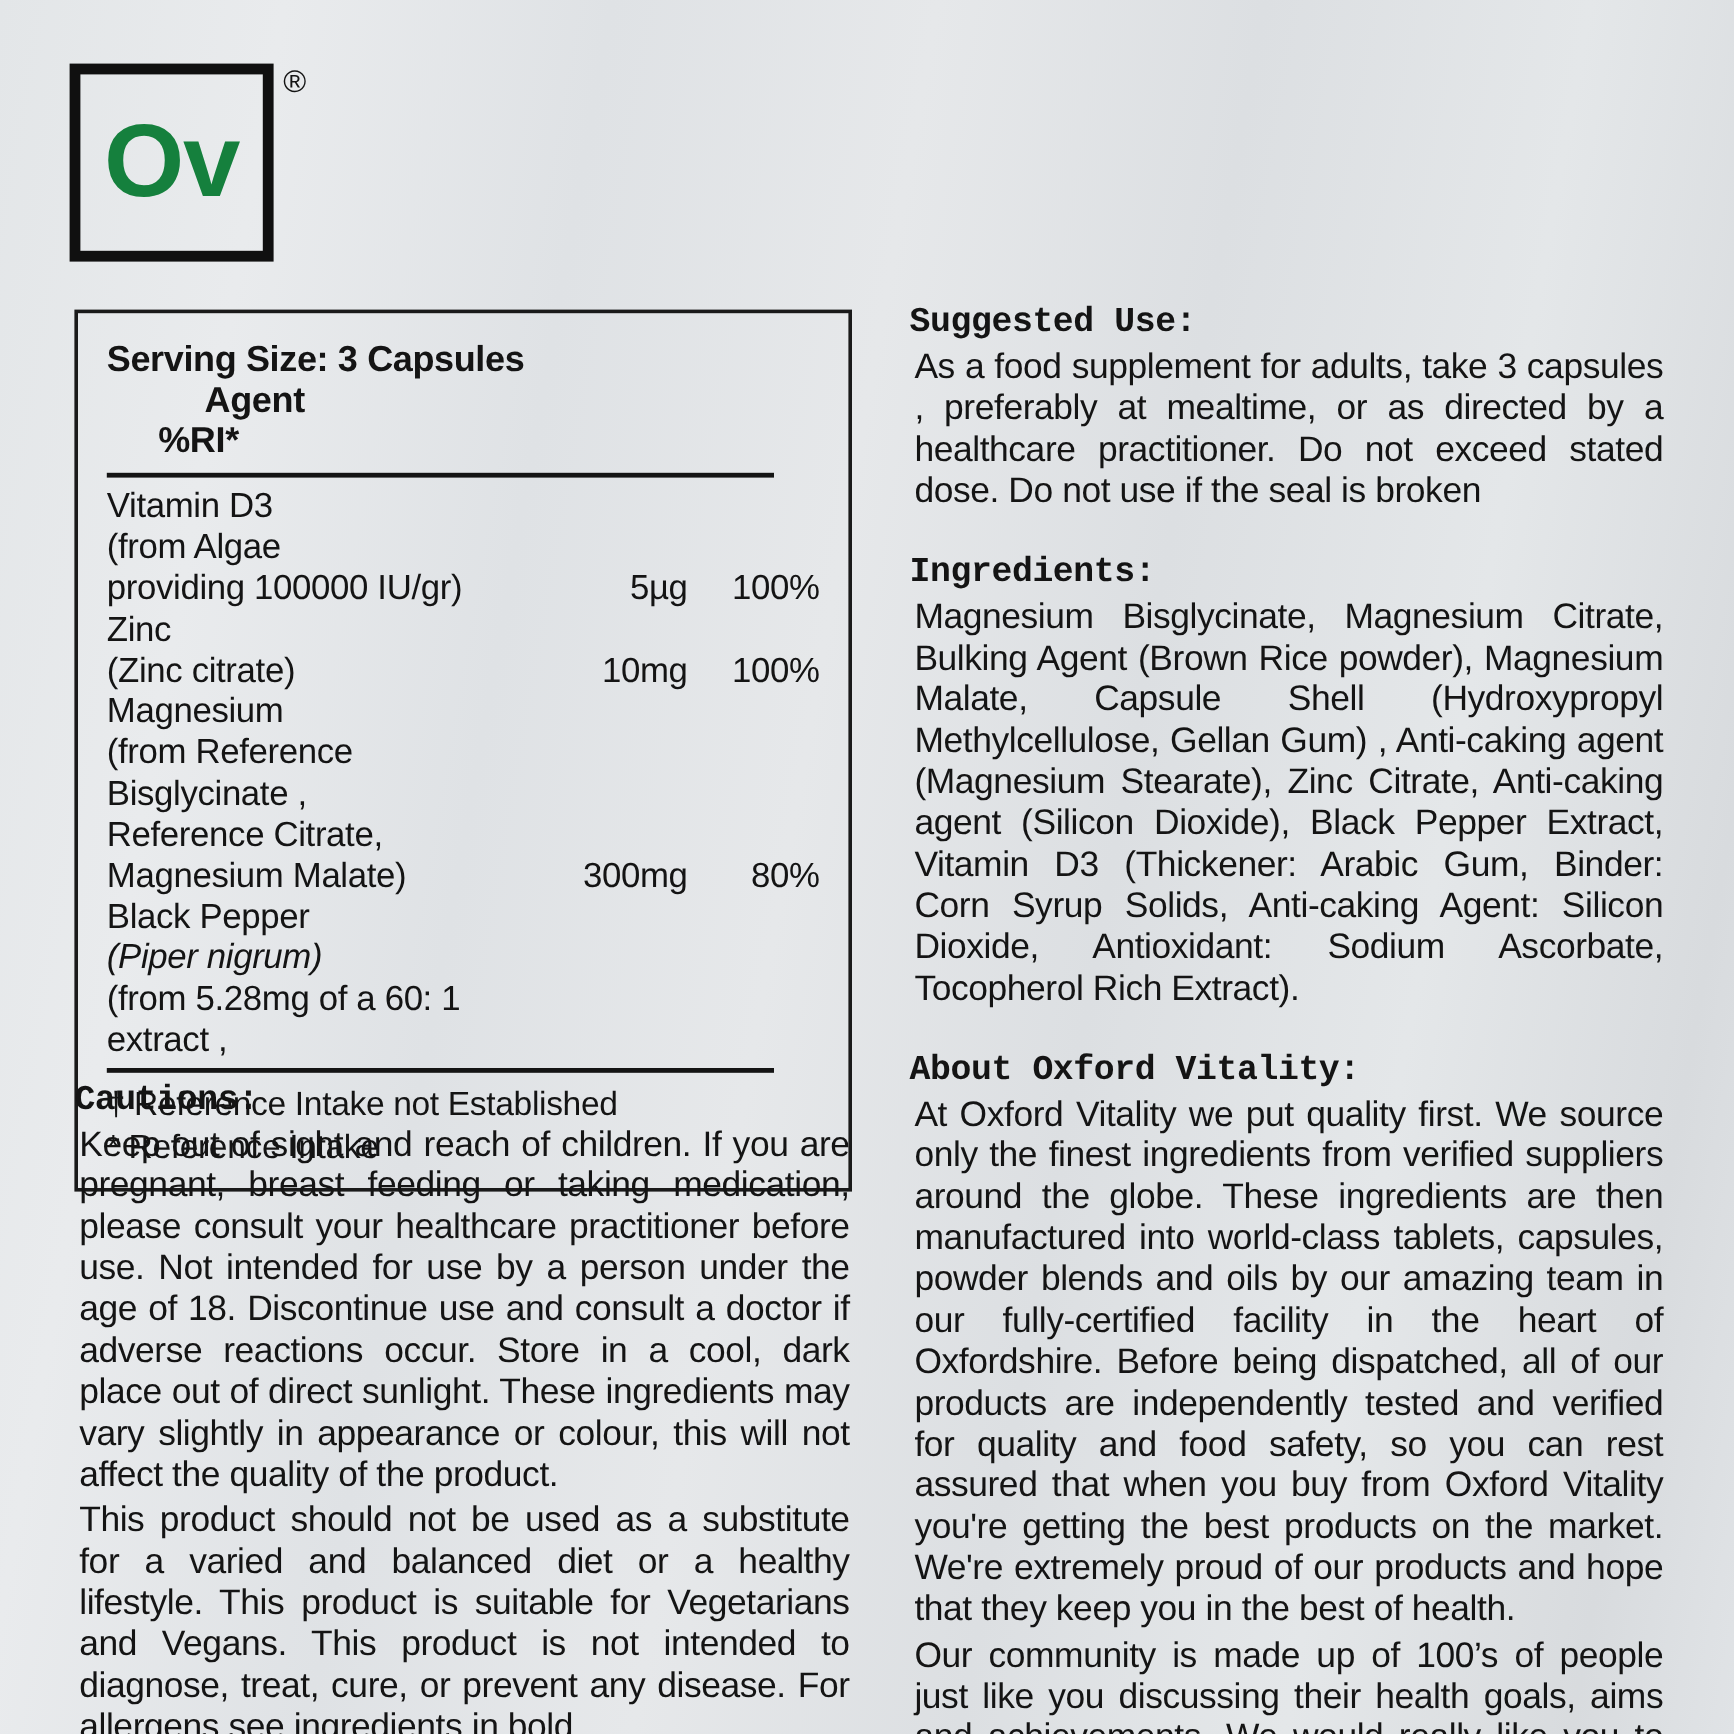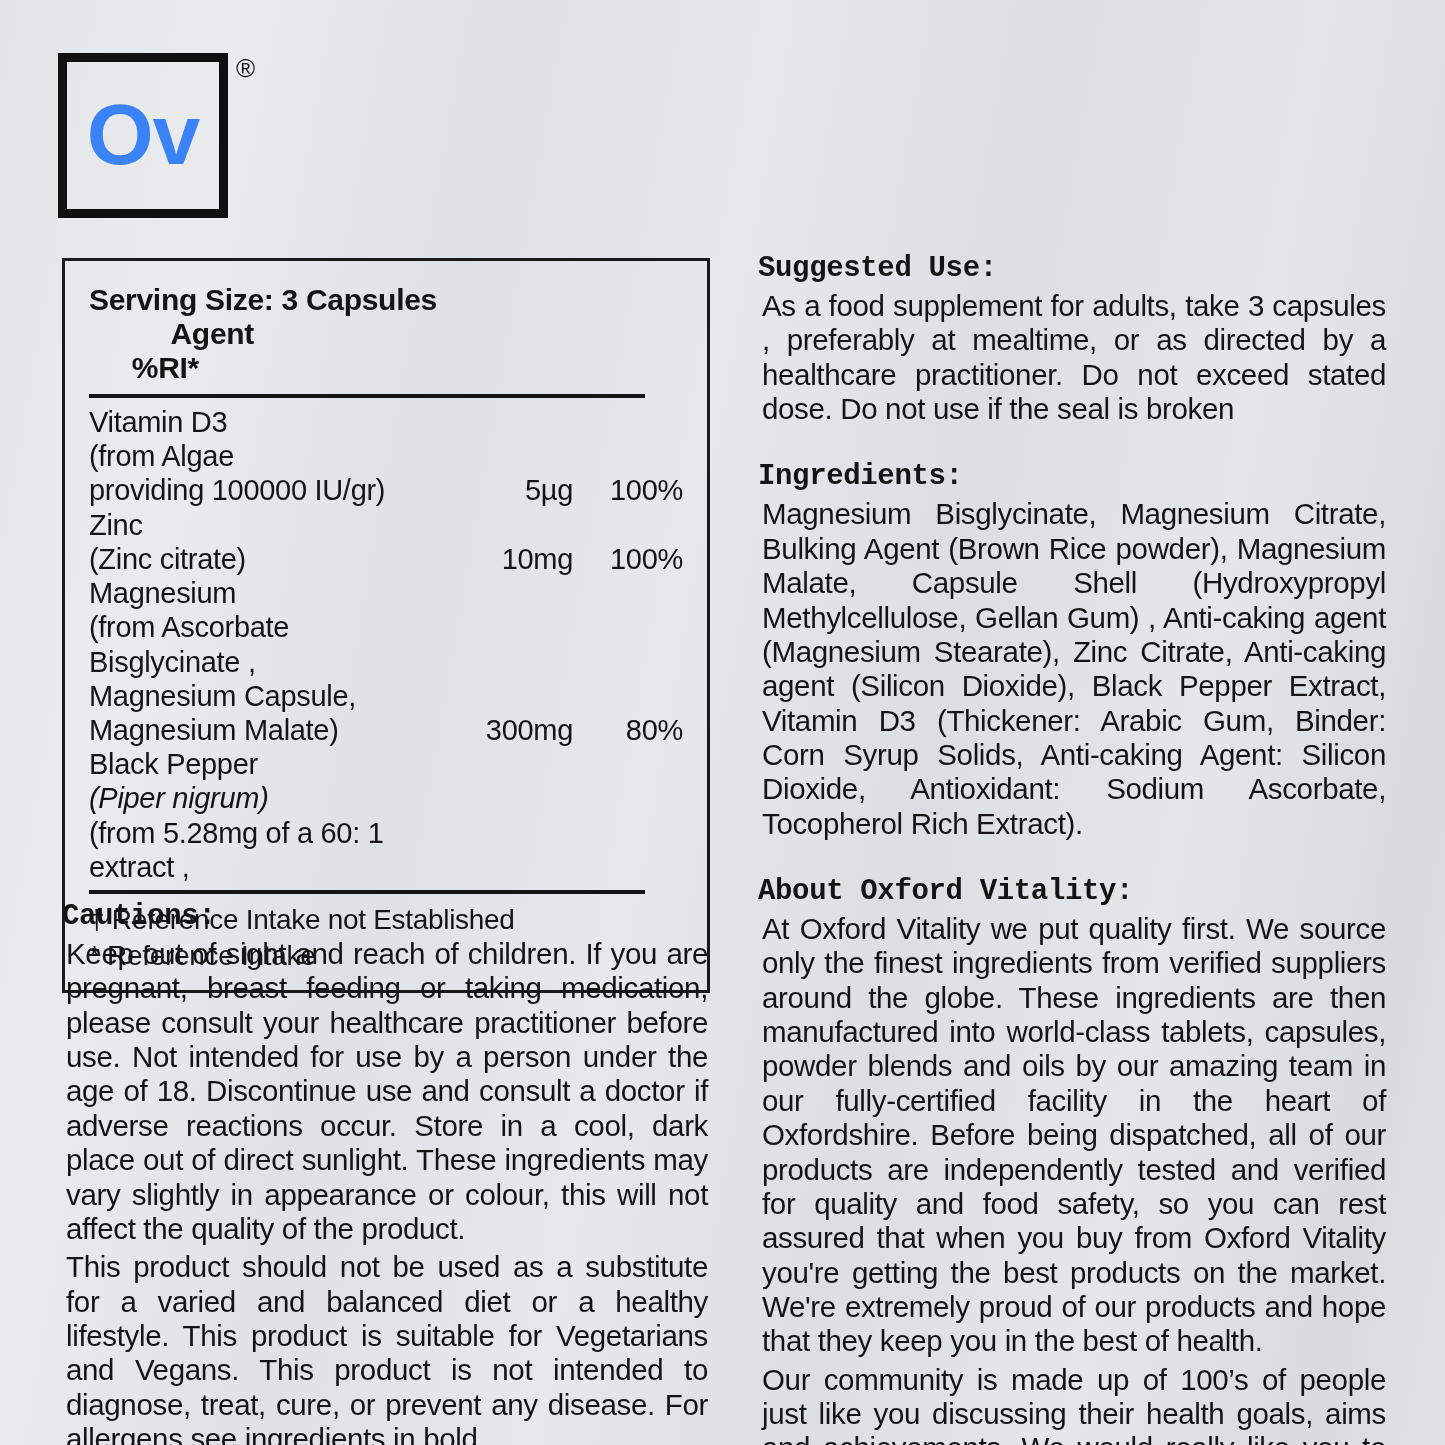--- a/index.html
+++ b/index.html
@@ -30,21 +30,21 @@
     background: transparent;
     display: flex;
     align-items: center;
     justify-content: center;
   }
   #logo-text {
     font-size: 86px;
     font-weight: 700;
     letter-spacing: -1px;
     line-height: 1;
-    color: #3b82f6;
+    color: #15803d;
     margin-top: -4px;
   }
   #logo-reg {
     position: absolute;
     left: 178px; top: 2px;
     font-size: 26px;
     line-height: 1;
     color: #141414;
     font-weight: 400;
   }
@@ -184,26 +184,26 @@
       </div>
     </div>
 
     <div>
       <div class="nut-row">
         <span class="n-name nut-name-bold">Magnesium</span>
         <span class="n-amt"></span>
         <span class="n-ri"></span>
       </div>
       <div class="nut-row">
-        <span class="n-name">(from Ascorbate Bisglycinate ,</span>
-        <span class="n-amt"></span>
-        <span class="n-ri"></span>
-      </div>
-      <div class="nut-row">
-        <span class="n-name">Magnesium Capsule,</span>
+        <span class="n-name">(from Reference Bisglycinate ,</span>
+        <span class="n-amt"></span>
+        <span class="n-ri"></span>
+      </div>
+      <div class="nut-row">
+        <span class="n-name">Reference Citrate,</span>
         <span class="n-amt"></span>
         <span class="n-ri"></span>
       </div>
       <div class="nut-row">
         <span class="n-name">Magnesium Malate)</span>
         <span class="n-amt">300mg</span>
         <span class="n-ri">80%</span>
       </div>
     </div>
 

